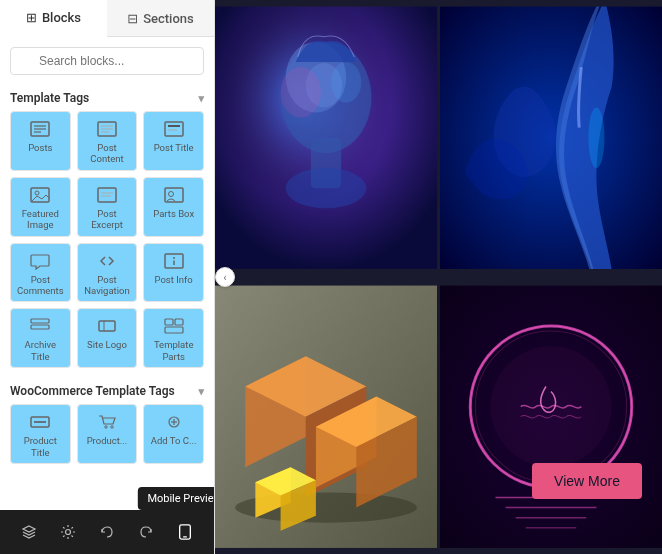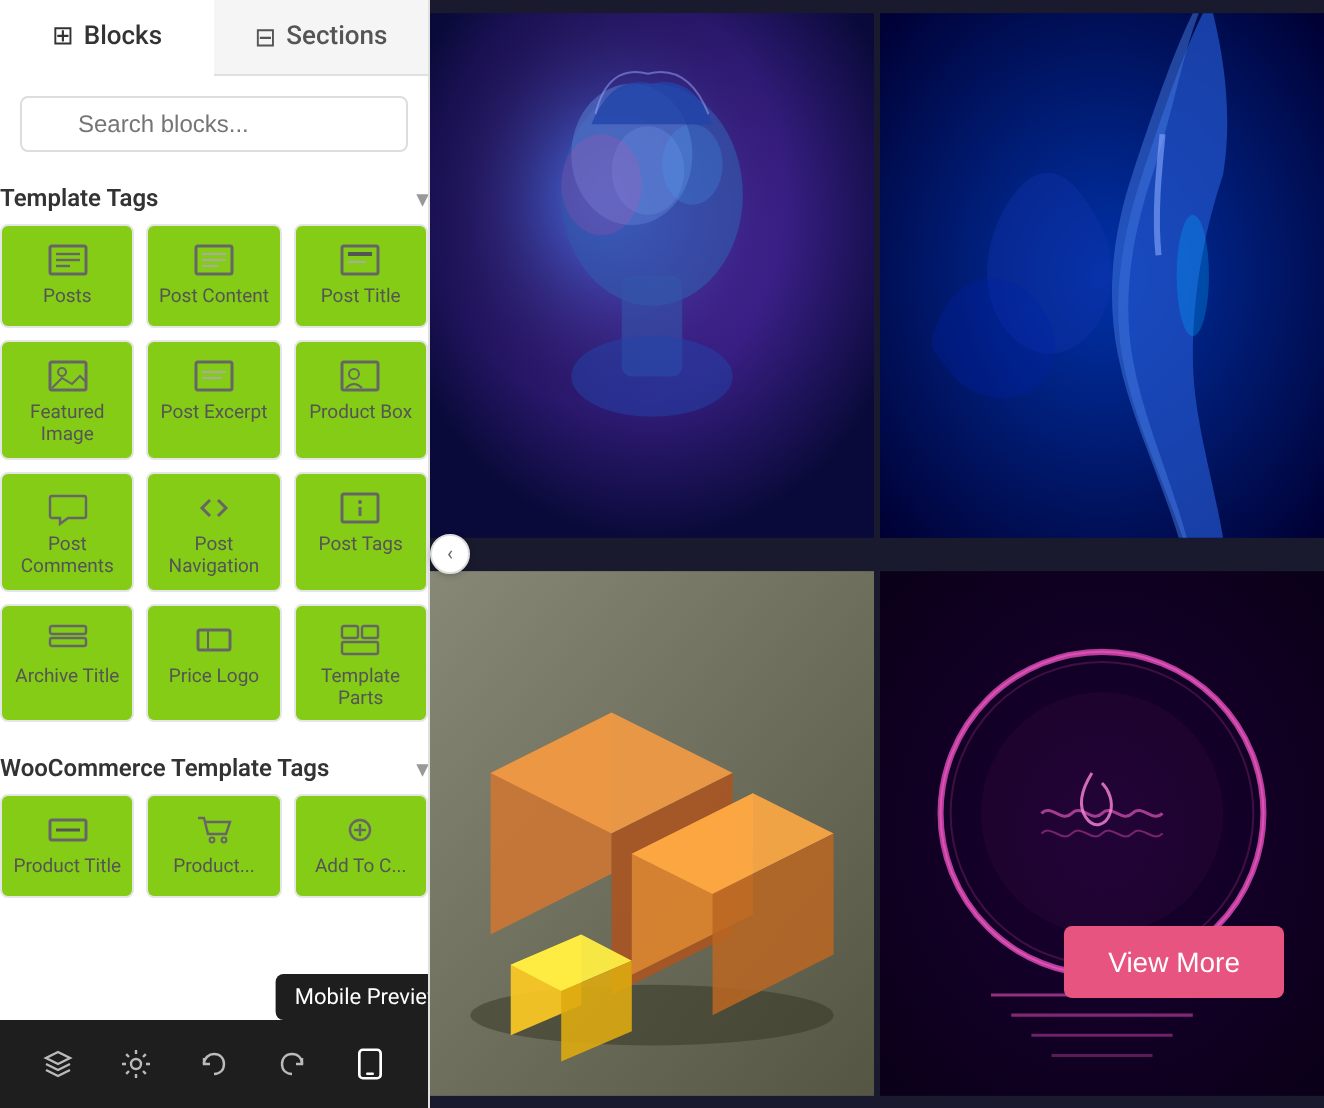--- a/index.html
+++ b/index.html
@@ -78,21 +78,21 @@
       transform: translateY(-50%);
       color: #aaa;
       font-size: 12px;
       pointer-events: none;
     }
 
     
     .panel-content {
       flex: 1;
       overflow-y: auto;
-      padding: 0 0;
+      padding: 0 10px;
     }
     .section-header {
       display: flex;
       align-items: center;
       justify-content: space-between;
       padding: 10px 0 6px;
       font-size: 12px;
       font-weight: 600;
       color: #333;
     }
@@ -109,21 +109,21 @@
       margin-bottom: 6px;
     }
     .block-item {
       border: 1px solid #e5e5e5;
       border-radius: 4px;
       padding: 8px 4px 5px;
       display: flex;
       flex-direction: column;
       align-items: center;
       cursor: pointer;
-      background: #84cc16;
+      background: #7dd3fc;
       min-height: 52px;
     }
     .block-item .block-icon {
       width: 22px;
       height: 18px;
       display: flex;
       align-items: center;
       justify-content: center;
       color: #666;
       margin-bottom: 4px;
@@ -219,21 +219,21 @@
     }
 
     
     .view-more-wrap {
       position: absolute;
       bottom: 55px;
       right: 20px;
     }
     .view-more-btn {
       background: #e75480;
-      color: #ffffff;
+      color: #0f172a;
       border: none;
       padding: 10px 22px;
       border-radius: 4px;
       font-size: 14px;
       font-weight: 500;
       cursor: pointer;
     }
 
     
     .collapse-arrow {
@@ -342,21 +342,21 @@
         <span class="block-label">Post Excerpt</span>
       </div>
       <div class="block-item">
         <div class="block-icon">
           <svg viewBox="0 0 22 18" fill="none" xmlns="http://www.w3.org/2000/svg" width="22" height="18">
             <rect x="2" y="2" width="18" height="14" rx="1" stroke="#666" stroke-width="1.5" fill="none"></rect>
             <circle cx="8" cy="8" r="2.5" stroke="#666" stroke-width="1"></circle>
             <path d="M4 15 Q8 11 12 15" stroke="#666" stroke-width="1" fill="none"></path>
           </svg>
         </div>
-        <span class="block-label">Product Box</span>
+        <span class="block-label">Parts Box</span>
       </div>
 
       <div class="block-item">
         <div class="block-icon">
           <svg viewBox="0 0 22 18" fill="none" xmlns="http://www.w3.org/2000/svg" width="22" height="18">
             <path d="M3 3 h16 a1 1 0 0 1 1 1 v9 a1 1 0 0 1 -1 1 h-8 l-4 3 v-3 h-4 a1 1 0 0 1 -1 -1 v-9 a1 1 0 0 1 1 -1 z" stroke="#666" stroke-width="1.2" fill="none"></path>
           </svg>
         </div>
         <span class="block-label">Post Comments</span>
       </div>
@@ -370,40 +370,40 @@
         <span class="block-label">Post Navigation</span>
       </div>
       <div class="block-item">
         <div class="block-icon">
           <svg viewBox="0 0 22 18" fill="none" xmlns="http://www.w3.org/2000/svg" width="22" height="18">
             <rect x="2" y="2" width="18" height="14" rx="1" stroke="#666" stroke-width="1.5" fill="none"></rect>
             <line x1="11" y1="6" x2="11" y2="6" stroke="#666" stroke-width="2" stroke-linecap="round"></line>
             <line x1="11" y1="8.5" x2="11" y2="13" stroke="#666" stroke-width="1.5"></line>
           </svg>
         </div>
-        <span class="block-label">Post Tags</span>
+        <span class="block-label">Post Info</span>
       </div>
 
       <div class="block-item">
         <div class="block-icon">
           <svg viewBox="0 0 22 18" fill="none" xmlns="http://www.w3.org/2000/svg" width="22" height="18">
             <rect x="2" y="2" width="18" height="4" rx="1" stroke="#666" stroke-width="1.2" fill="none"></rect>
             <rect x="2" y="8" width="18" height="4" rx="1" stroke="#666" stroke-width="1.2" fill="none"></rect>
           </svg>
         </div>
         <span class="block-label">Archive Title</span>
       </div>
       <div class="block-item">
         <div class="block-icon">
           <svg viewBox="0 0 22 18" fill="none" xmlns="http://www.w3.org/2000/svg" width="22" height="18">
             <rect x="3" y="4" width="16" height="10" rx="1" stroke="#666" stroke-width="1.5" fill="none"></rect>
             <line x1="8" y1="4" x2="8" y2="14" stroke="#666" stroke-width="1"></line>
           </svg>
         </div>
-        <span class="block-label">Price Logo</span>
+        <span class="block-label">Site Logo</span>
       </div>
       <div class="block-item">
         <div class="block-icon">
           <svg viewBox="0 0 22 18" fill="none" xmlns="http://www.w3.org/2000/svg" width="22" height="18">
             <rect x="2" y="2" width="8" height="6" rx="1" stroke="#666" stroke-width="1.2" fill="none"></rect>
             <rect x="12" y="2" width="8" height="6" rx="1" stroke="#666" stroke-width="1.2" fill="none"></rect>
             <rect x="2" y="10" width="18" height="6" rx="1" stroke="#666" stroke-width="1.2" fill="none"></rect>
           </svg>
         </div>
         <span class="block-label">Template Parts</span>

